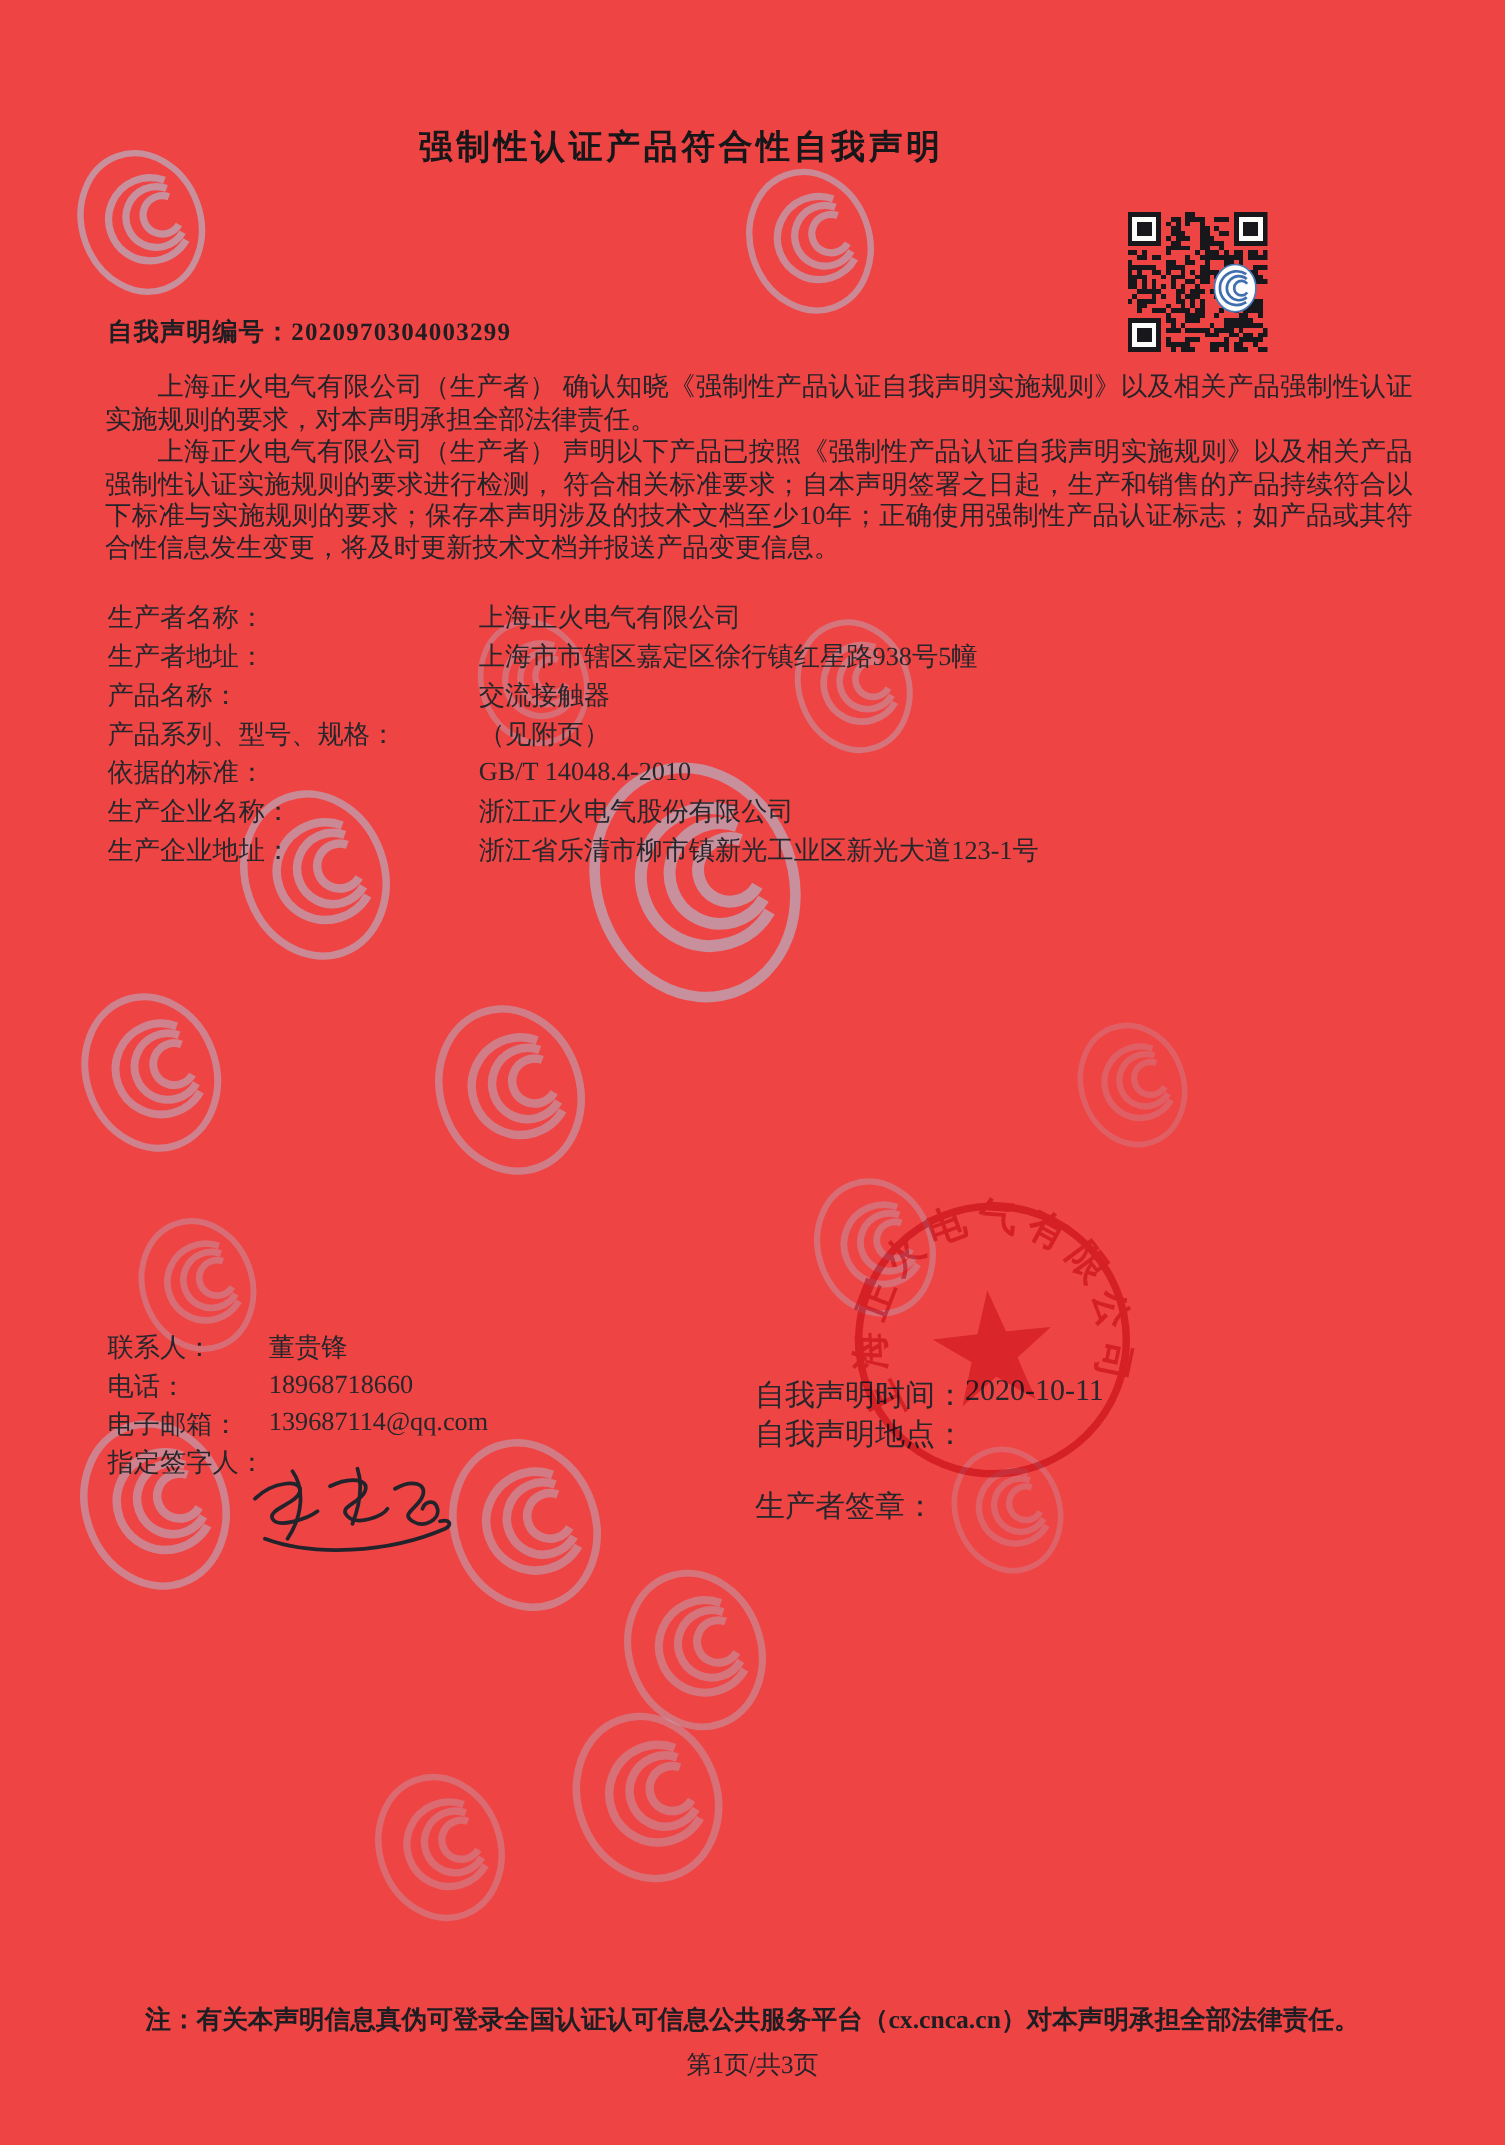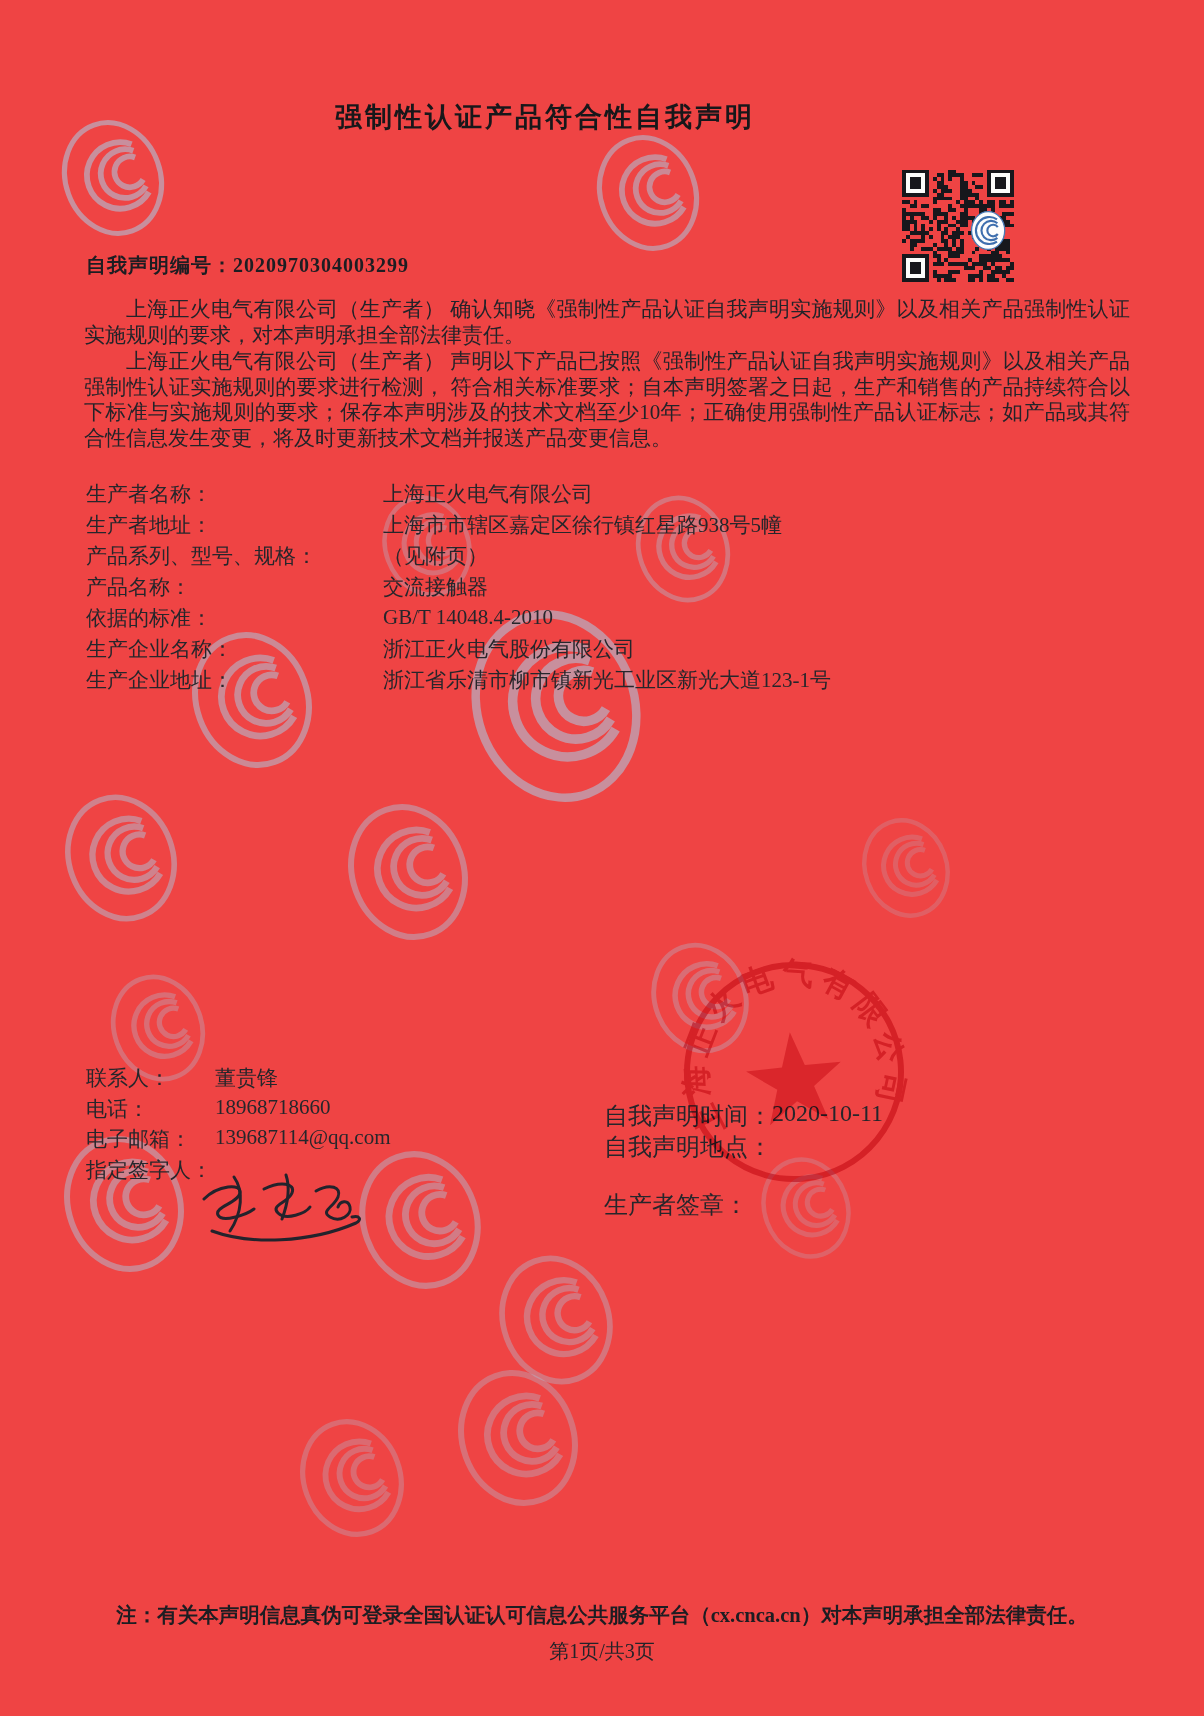--- a/index.html
+++ b/index.html
@@ -509,26 +509,26 @@
   <div class="layer info-table">
     <div class="info-row">
       <span class="flabel">生产者名称：</span>
       <span class="fvalue">上海正火电气有限公司</span>
     </div>
     <div class="info-row">
       <span class="flabel">生产者地址：</span>
       <span class="fvalue">上海市市辖区嘉定区徐行镇红星路938号5幢</span>
     </div>
     <div class="info-row">
+      <span class="flabel">产品名称：</span>
+      <span class="fvalue">交流接触器</span>
+    </div>
+    <div class="info-row">
       <span class="flabel">产品系列、型号、规格：</span>
       <span class="fvalue">（见附页）</span>
-    </div>
-    <div class="info-row">
-      <span class="flabel">产品名称：</span>
-      <span class="fvalue">交流接触器</span>
     </div>
     <div class="info-row">
       <span class="flabel">依据的标准：</span>
       <span class="fvalue">GB/T 14048.4-2010</span>
     </div>
     <div class="info-row">
       <span class="flabel">生产企业名称：</span>
       <span class="fvalue">浙江正火电气股份有限公司</span>
     </div>
     <div class="info-row">

